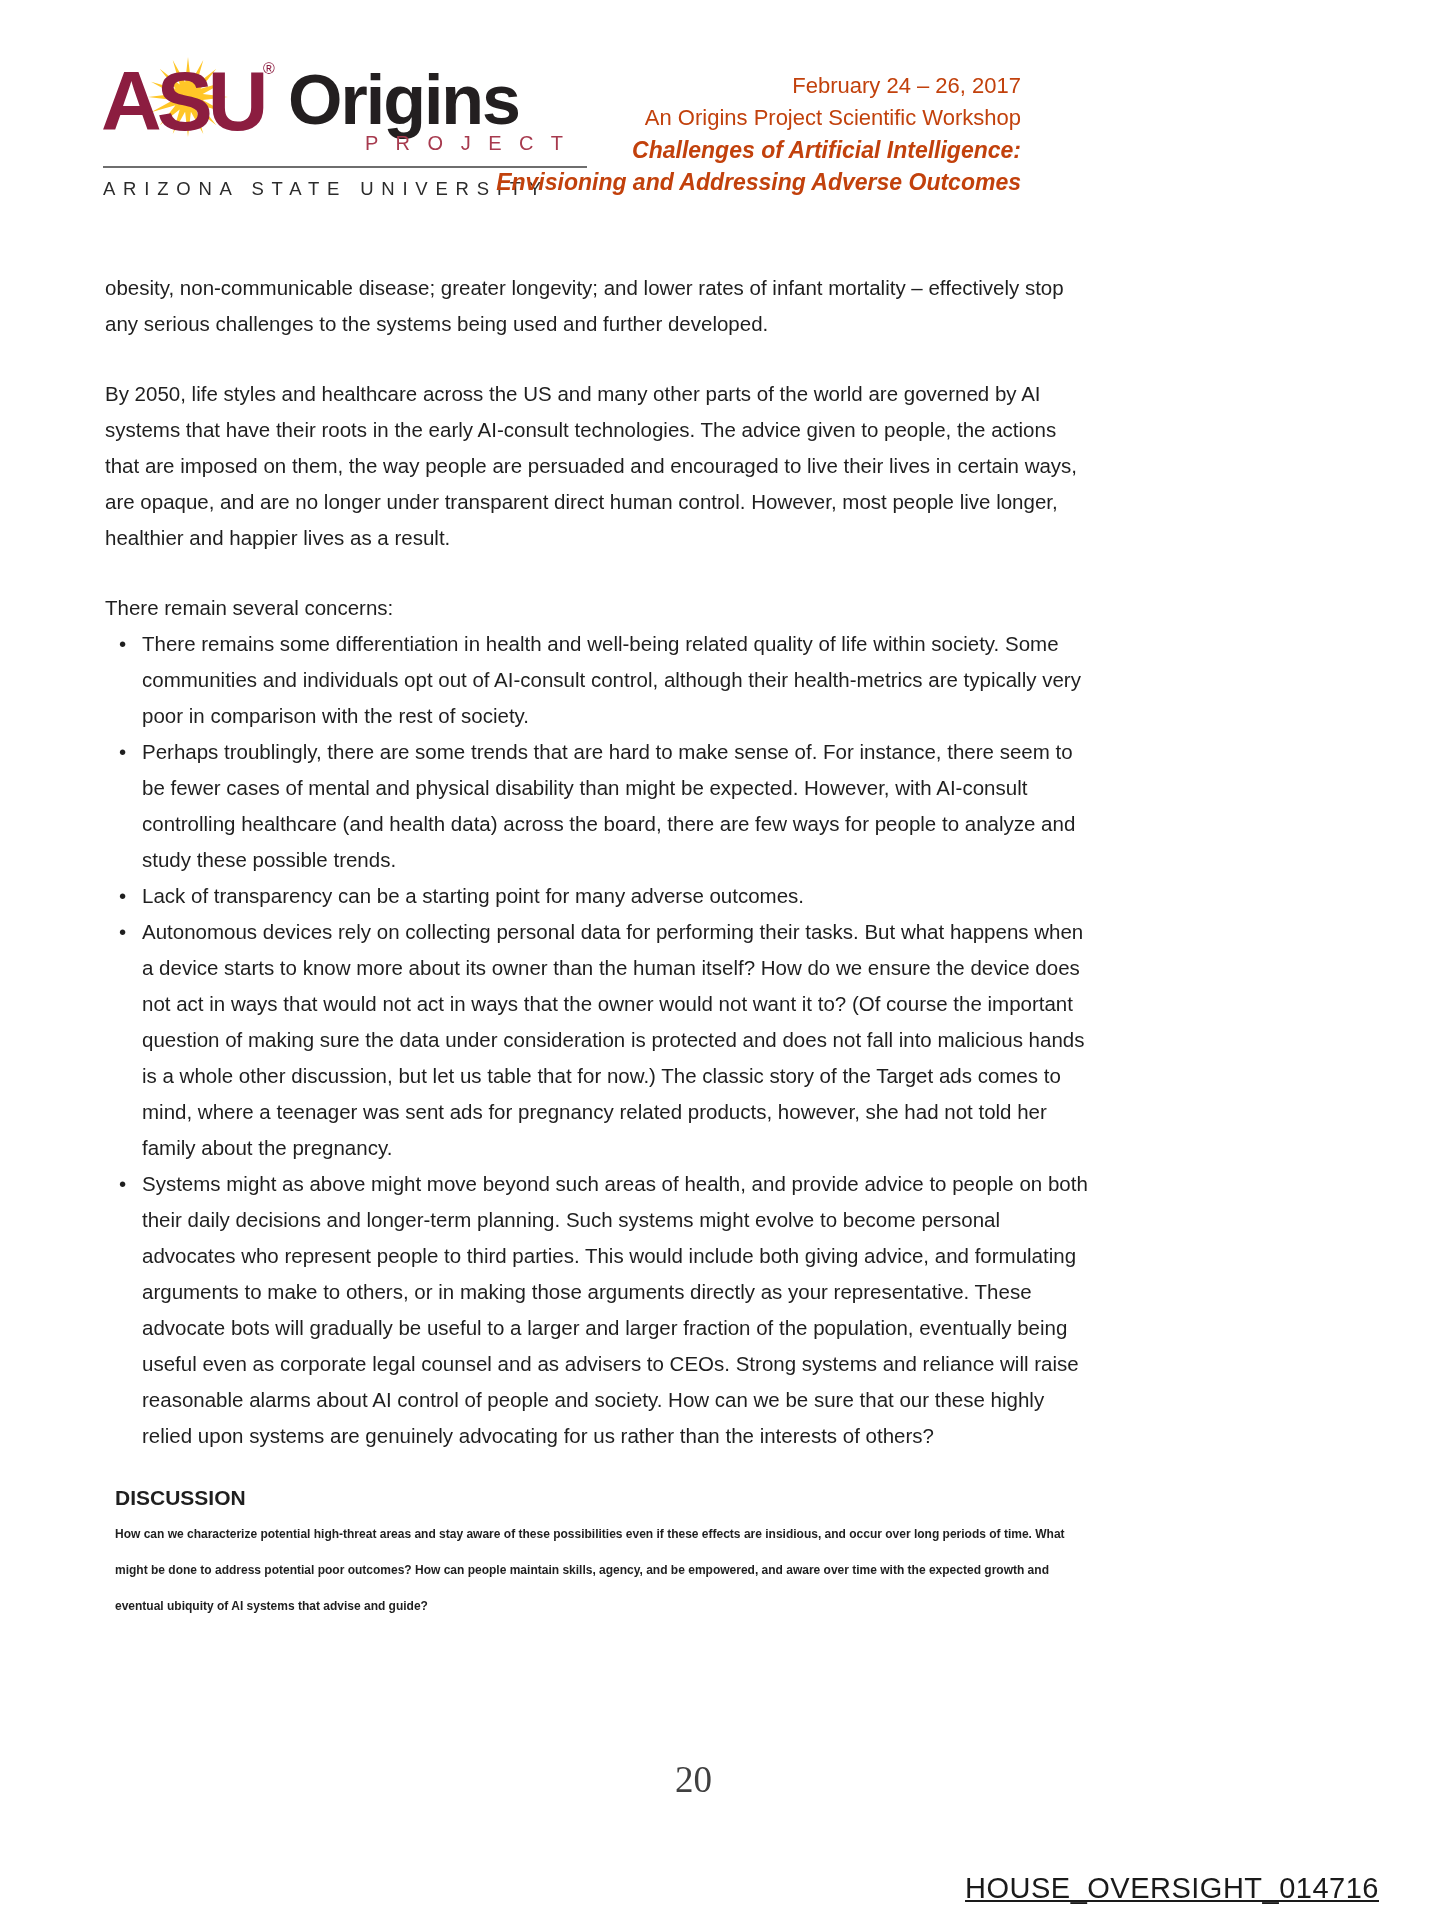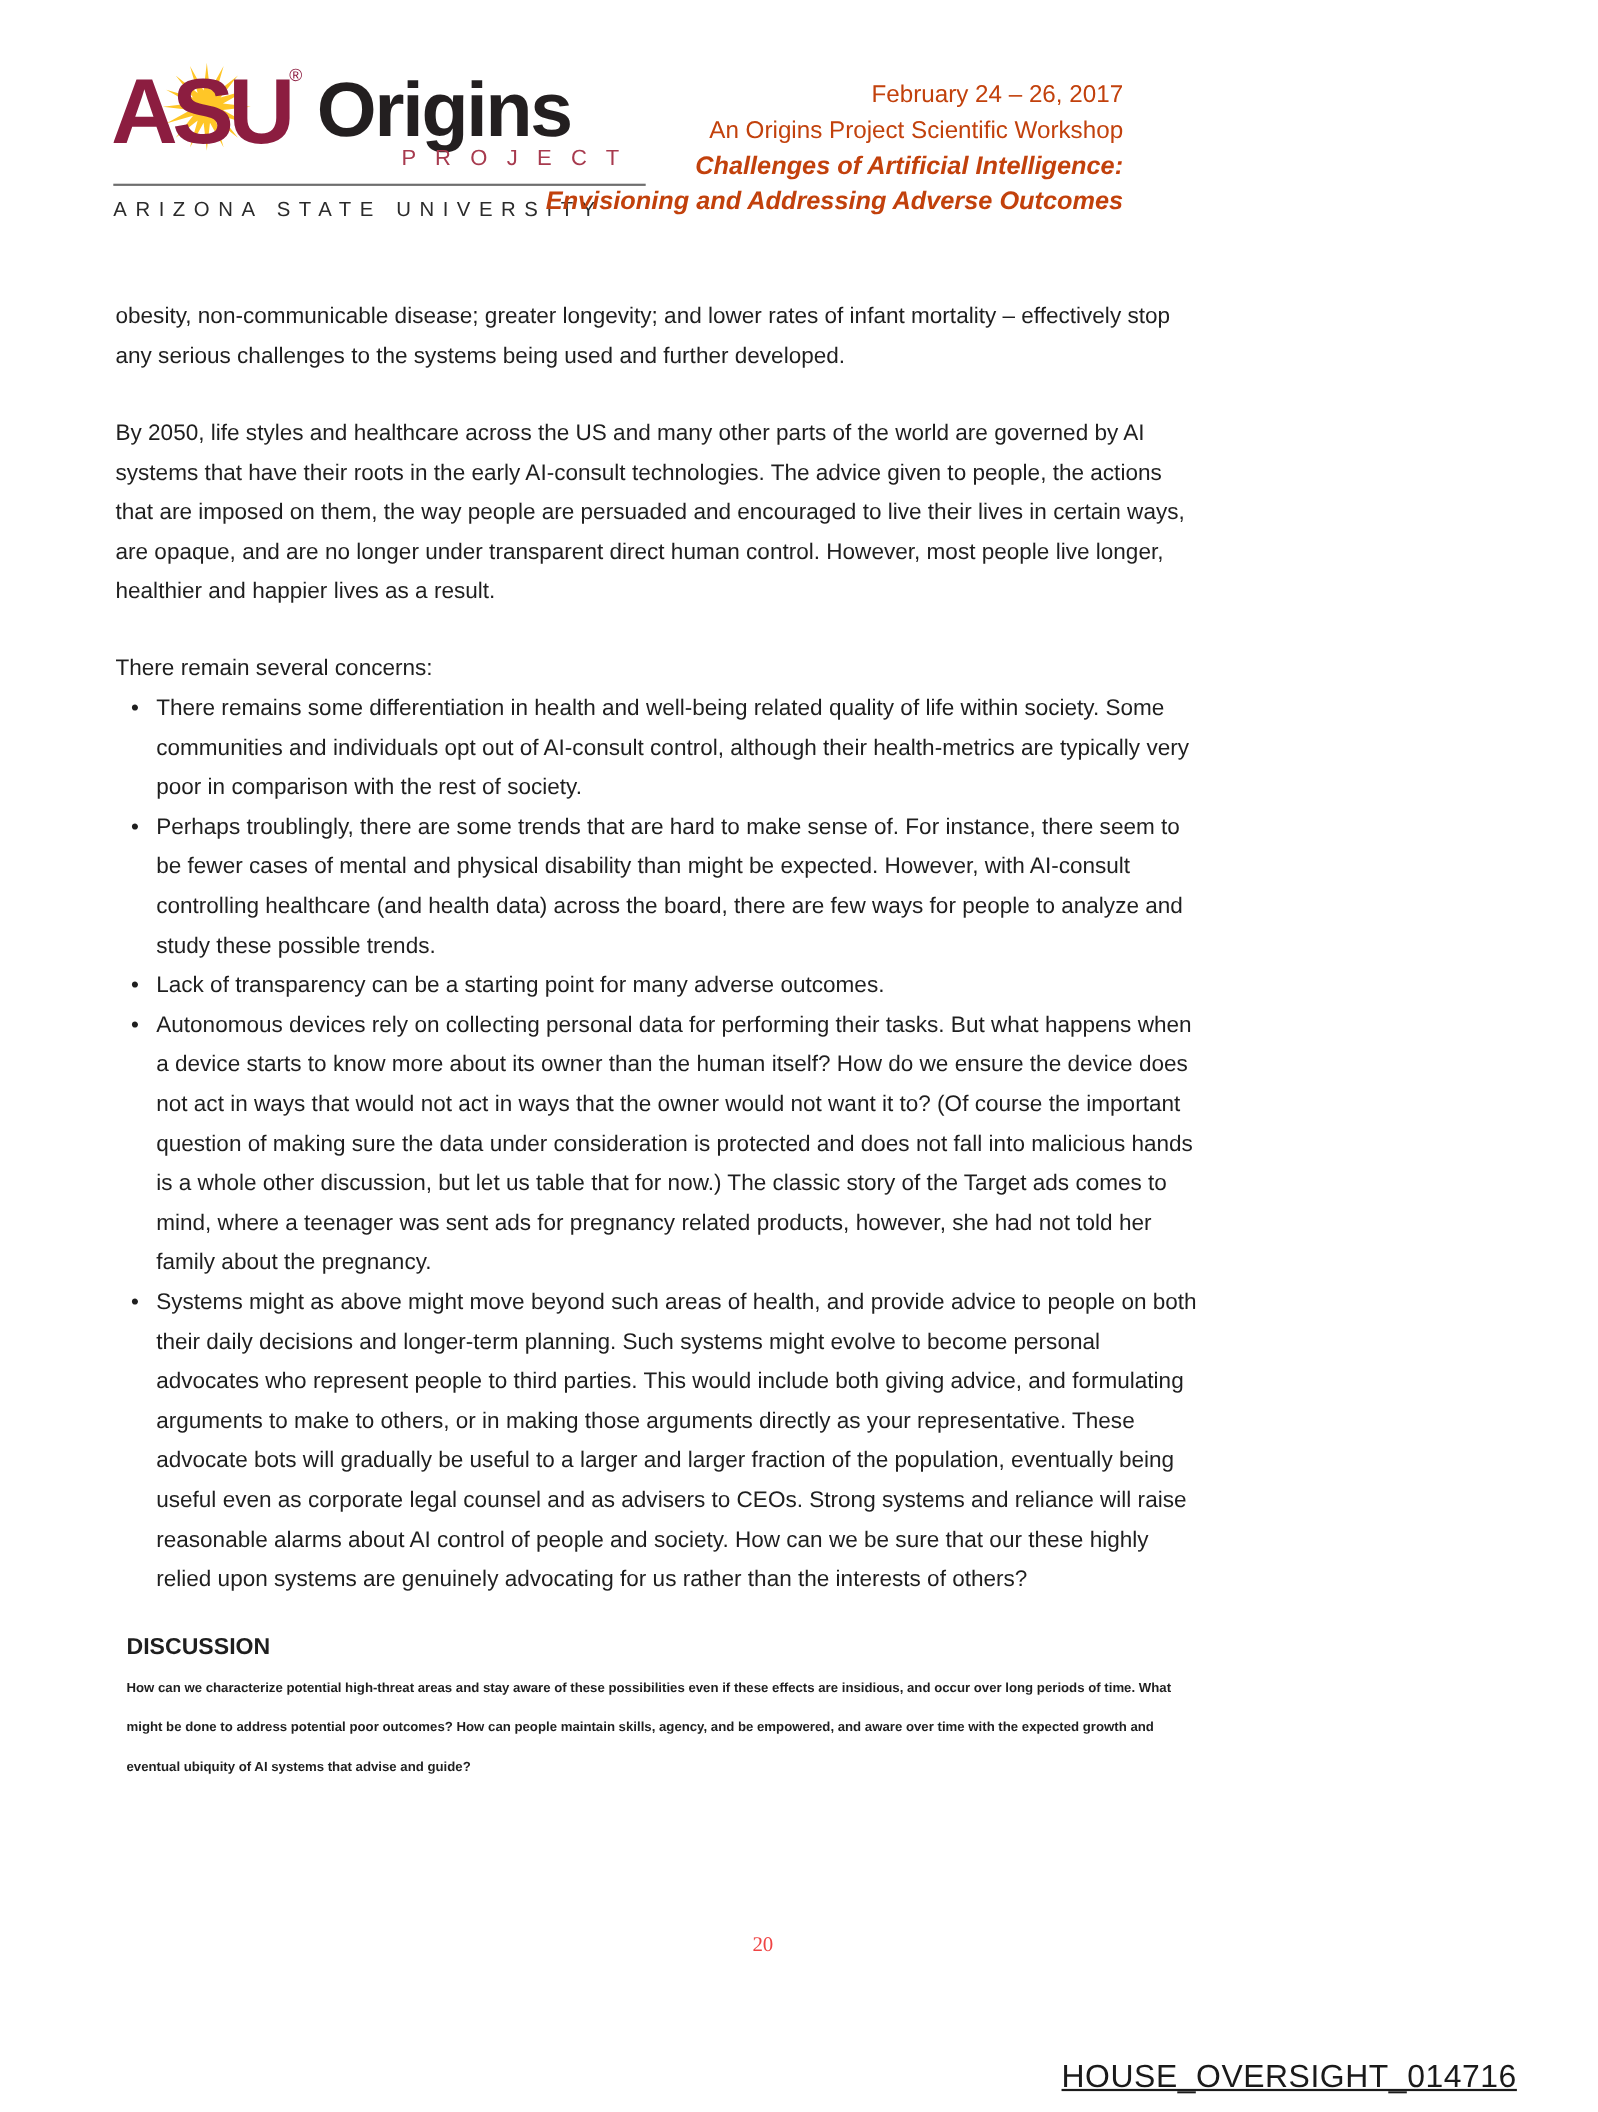--- a/index.html
+++ b/index.html
@@ -98,22 +98,22 @@
   }
 
   
   .page-number {
     position: absolute;
     top: 1758px;
     left: 0;
     width: 100%;
     text-align: center;
     font-family: "Liberation Serif", serif;
-    font-size: 19px;
-    color: #ef4444;
+    font-size: 37px;
+    color: #404040;
   }
   .doc-id {
     position: absolute;
     top: 1872px;
     right: 8px;
     font-size: 29px;
     color: #1a1a1a;
     letter-spacing: 0.5px;
     text-decoration: underline;
   }

